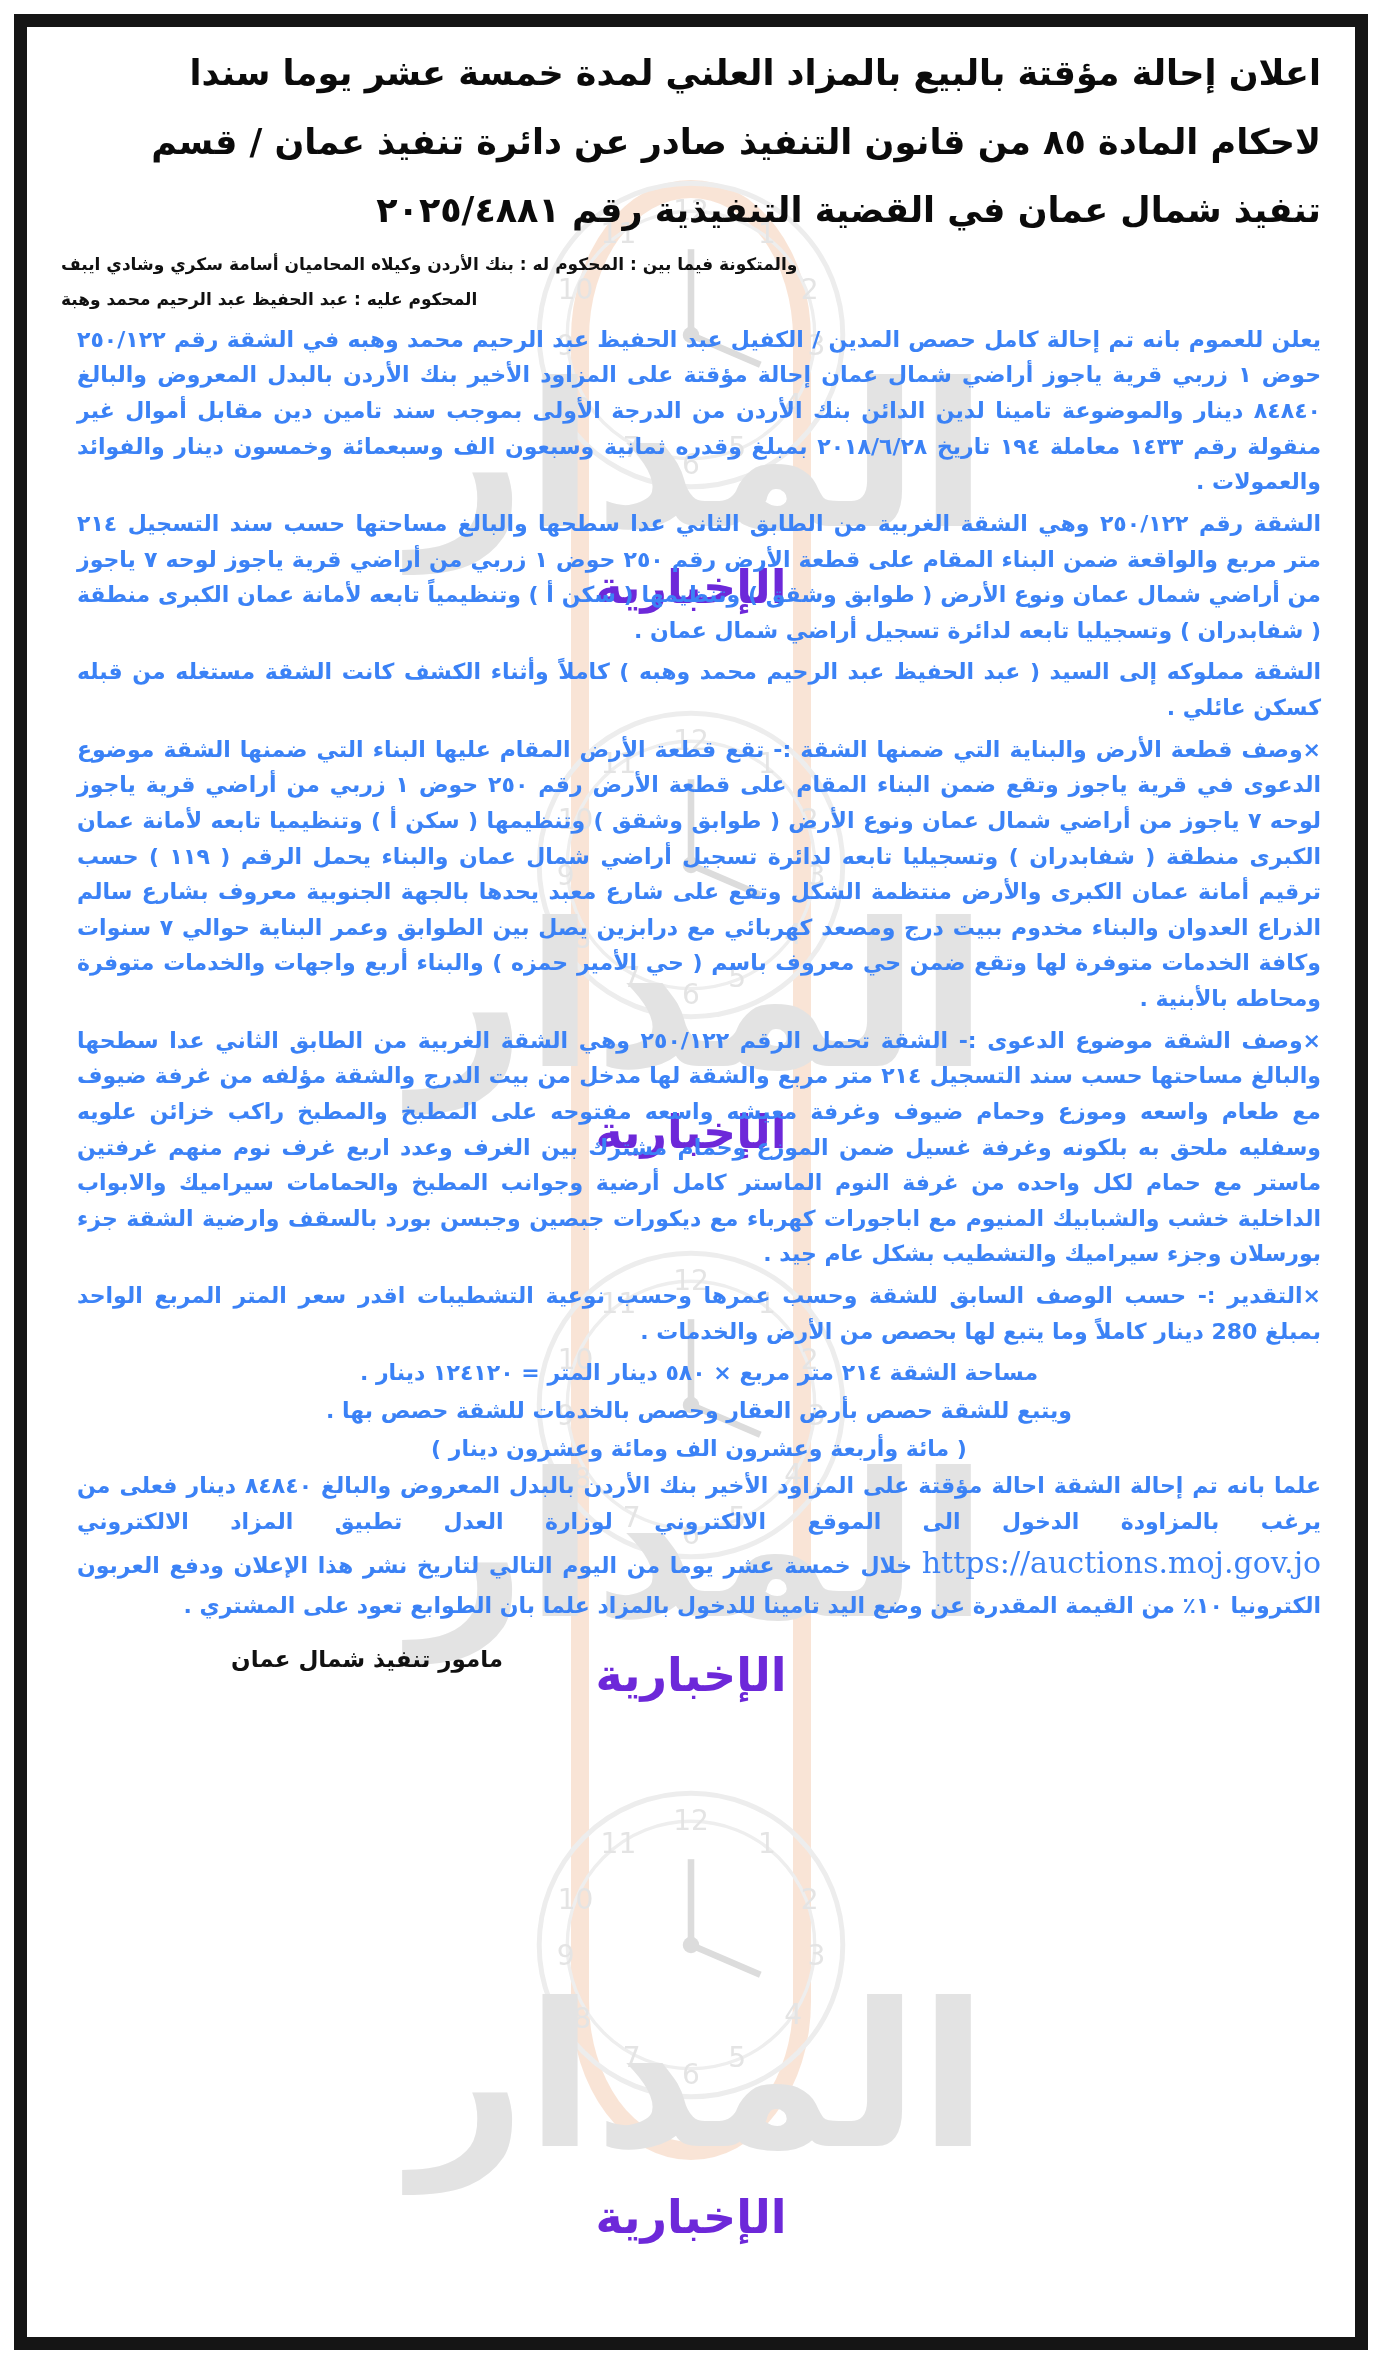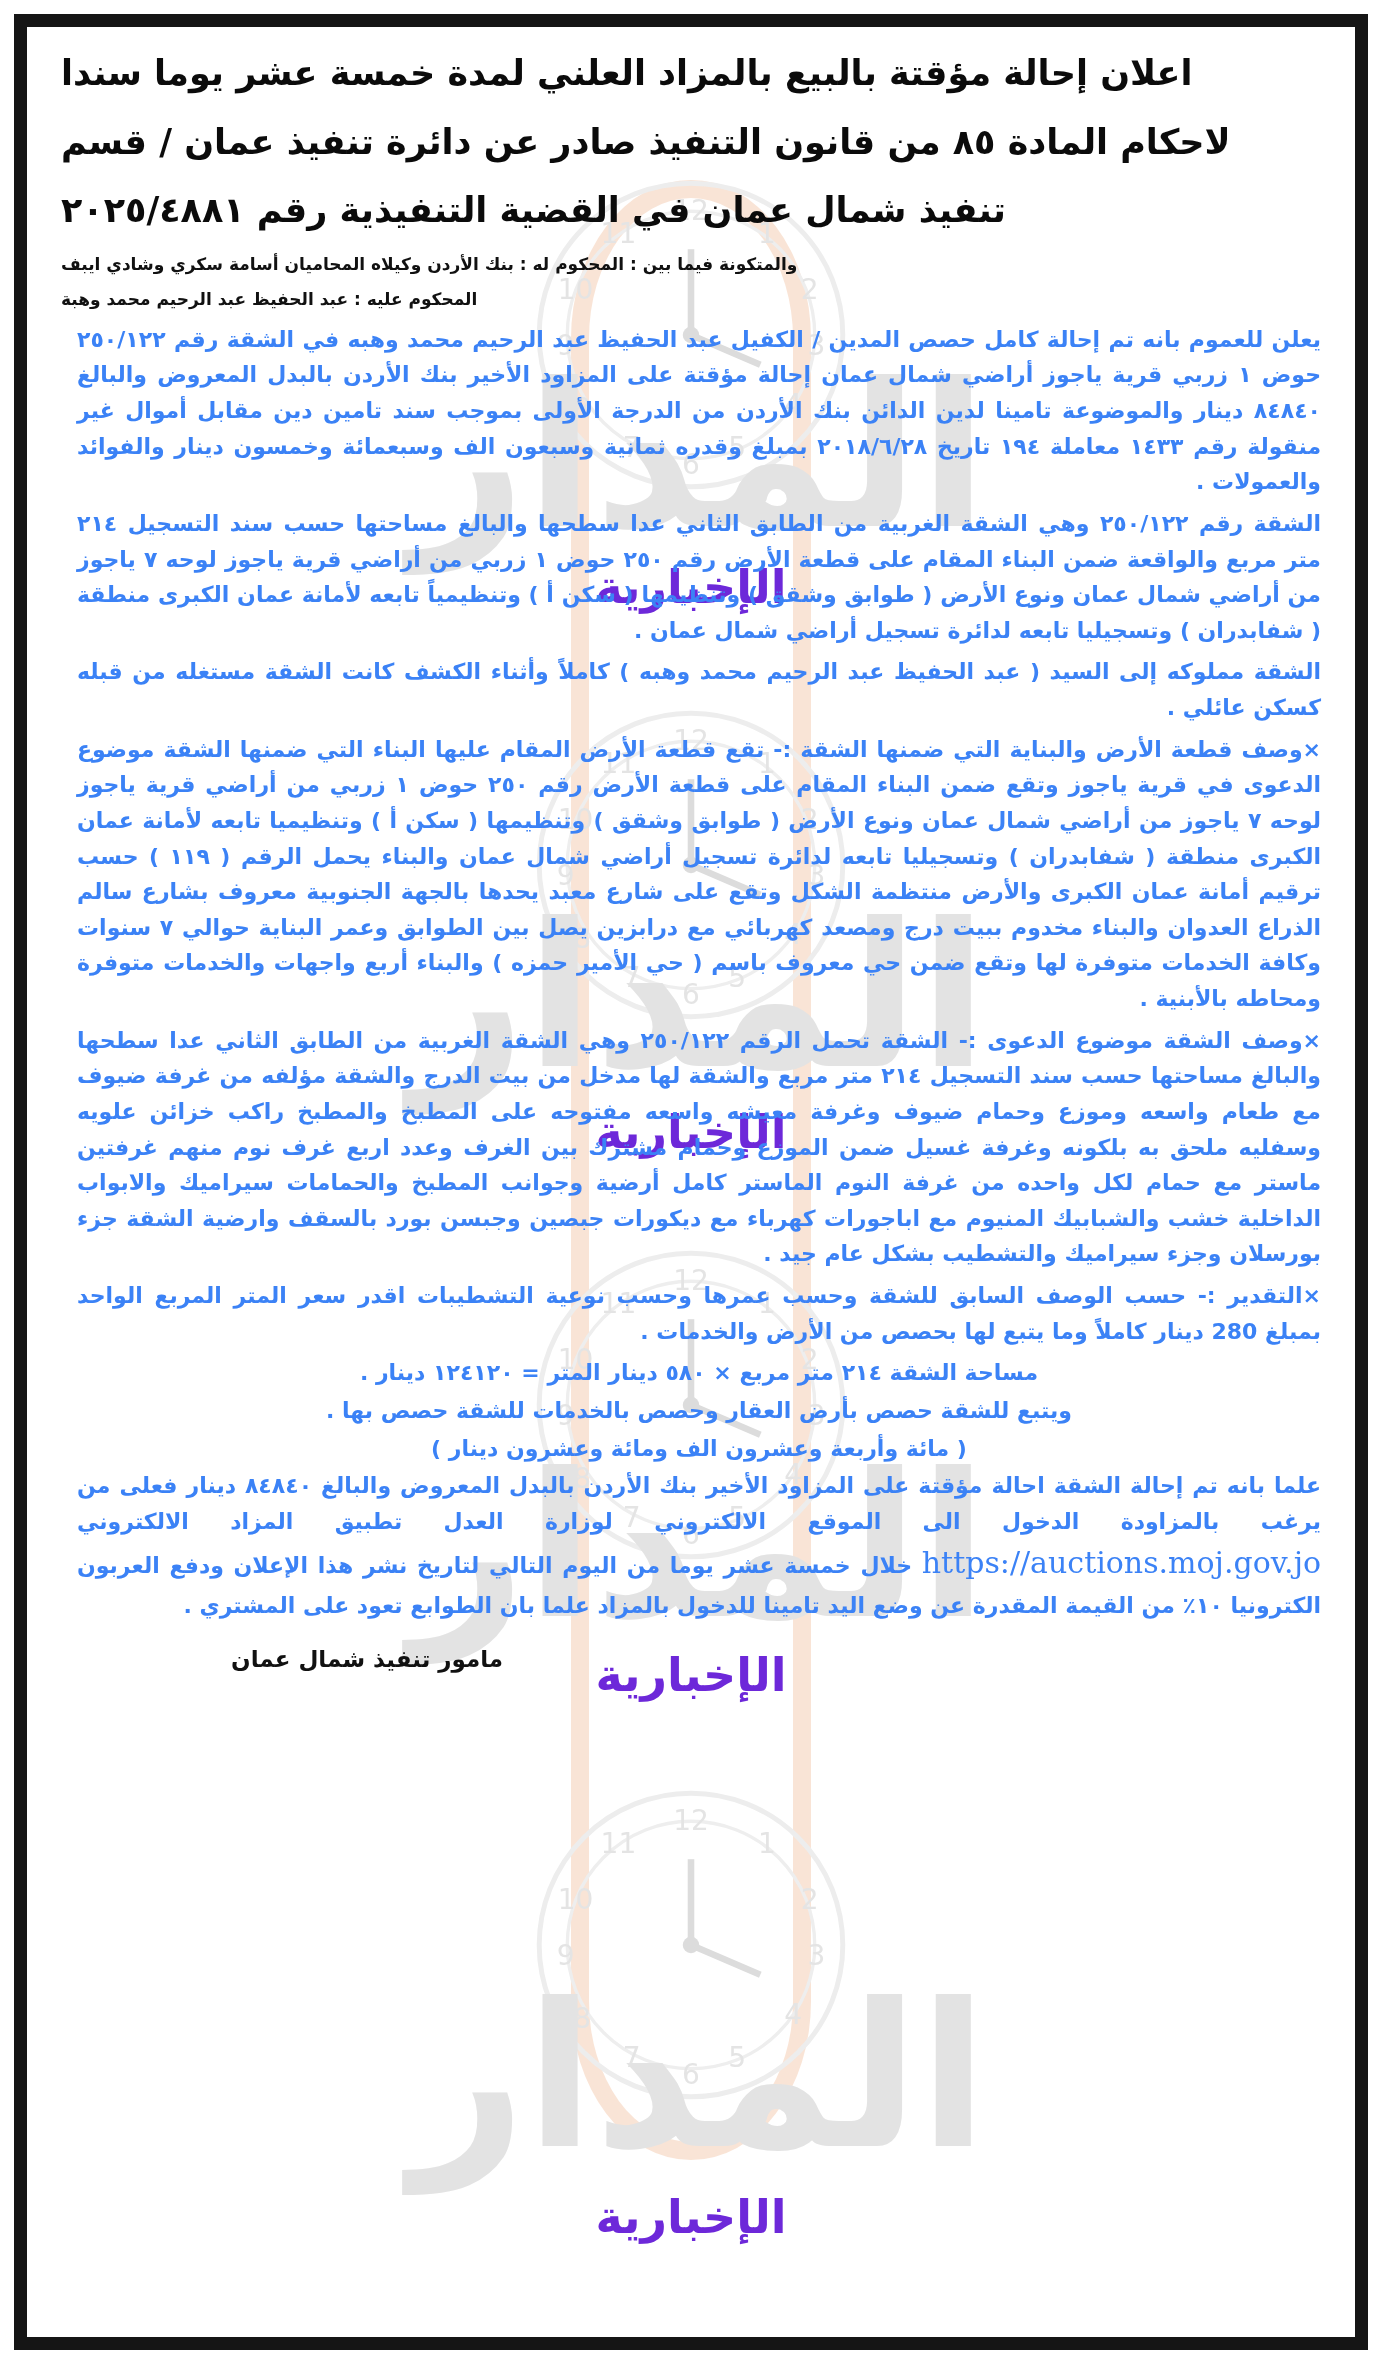--- a/index.html
+++ b/index.html
@@ -107,21 +107,21 @@
     color: #111111;
     direction: rtl;
     text-align: right;
   }
 
   .doc-title {
     font-family: "DejaVu Sans", "Liberation Sans", sans-serif;
     font-weight: bold;
     font-size: 35px;
     line-height: 1.62;
-    text-align: left;
+    text-align: right;
     letter-spacing: 0px;
     margin: 2px 0 12px 0;
     color: #0b0b0b;
   }
 
   .party-line {
     font-family: "DejaVu Sans", "Liberation Sans", sans-serif;
     font-weight: bold;
     font-size: 17px;
     line-height: 1.55;

